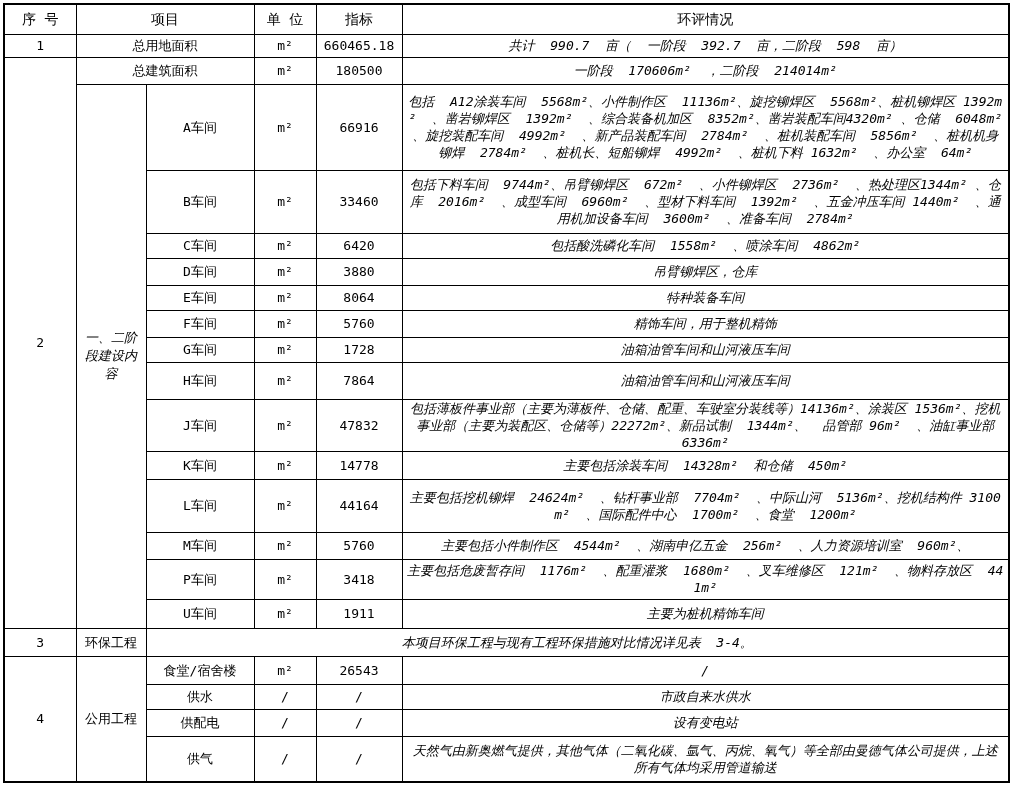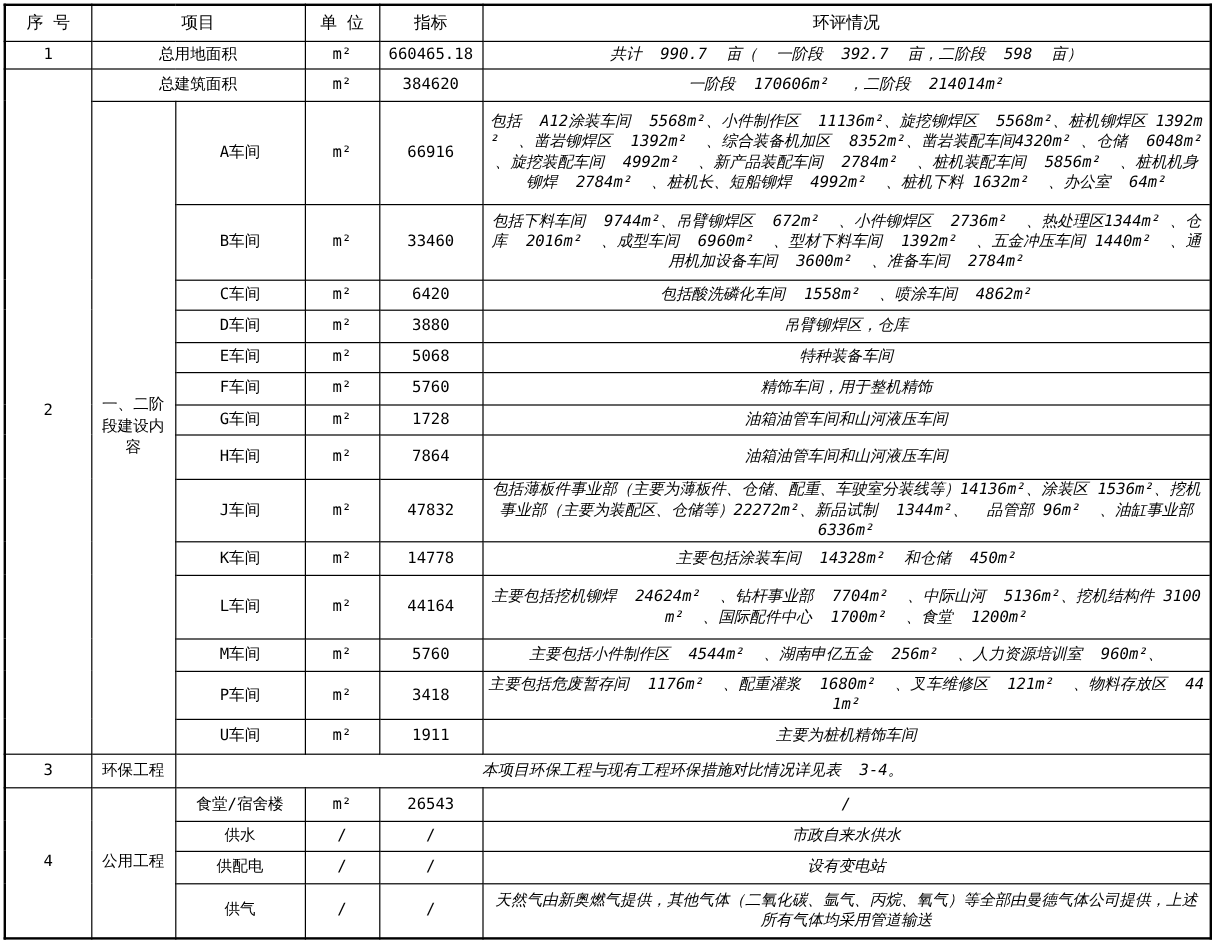--- a/index.html
+++ b/index.html
@@ -12,21 +12,21 @@
   }
   .eia-table td,.eia-table th{
     border:1px solid #000;
     text-align:center;vertical-align:middle;
     font-size:13px;line-height:17px;
     padding:0 4px;overflow:hidden;
     font-weight:normal;
   }
   .eia-table th{font-weight:normal;font-size:14px;}
   td.eia-cell{white-space:pre-wrap;word-break:break-all;font-style:italic;}
-  td.phase-cell{line-height:18px;}
+  td.phase-cell{line-height:18px;font-style:italic;}
 </style>
 </head>
 <body>
 
 <table class="eia-table">
   <colgroup>
     <col style="width:72px">
       <col style="width:70px">
       <col style="width:108px">
     <col style="width:62px">
@@ -48,21 +48,21 @@
     <td colspan="2">总用地面积</td>
     <td>m²</td>
     <td>660465.18</td>
     <td class="eia-cell">共计  990.7  亩（  一阶段  392.7  亩，二阶段  598  亩）</td>
   </tr>
 
   <tr style="height:27px">
     <td rowspan="15">2</td>
     <td colspan="2">总建筑面积</td>
     <td>m²</td>
-    <td>384620</td>
+    <td>180500</td>
     <td class="eia-cell">一阶段  170606m²  ，二阶段  214014m²</td>
   </tr>
 
   <tr style="height:86px">
     <td rowspan="14" class="phase-cell">一、二阶段建设内容</td>
     <td>A车间</td>
     <td>m²</td>
     <td>66916</td>
     <td class="eia-cell">包括  A12涂装车间  5568m²、小件制作区  11136m²、旋挖铆焊区  5568m²、桩机铆焊区 1392m²  、凿岩铆焊区  1392m²  、综合装备机加区  8352m²、凿岩装配车间4320m² 、仓储  6048m²  、旋挖装配车间  4992m²  、新产品装配车间  2784m²  、桩机装配车间  5856m²  、桩机机身铆焊  2784m²  、桩机长、短船铆焊  4992m²  、桩机下料 1632m²  、办公室  64m²</td>
   </tr>
@@ -80,21 +80,21 @@
   </tr>
   <tr style="height:27px">
     <td>D车间</td>
     <td>m²</td>
     <td>3880</td>
     <td class="eia-cell">吊臂铆焊区，仓库</td>
   </tr>
   <tr style="height:25px">
     <td>E车间</td>
     <td>m²</td>
-    <td>5068</td>
+    <td>8064</td>
     <td class="eia-cell">特种装备车间</td>
   </tr>
   <tr style="height:27px">
     <td>F车间</td>
     <td>m²</td>
     <td>5760</td>
     <td class="eia-cell">精饰车间，用于整机精饰</td>
   </tr>
   <tr style="height:25px">
     <td>G车间</td>

